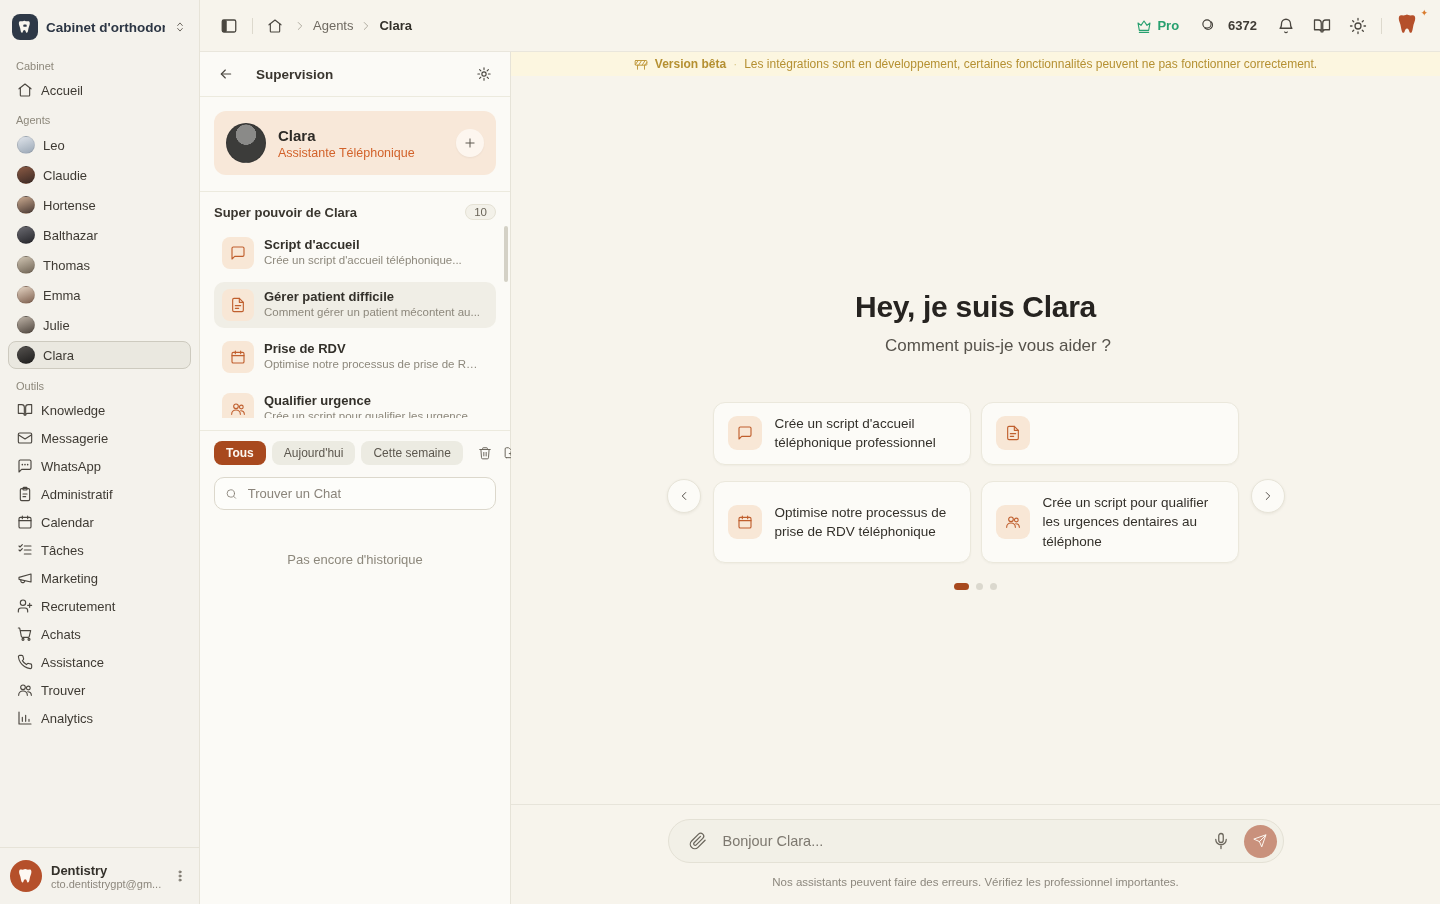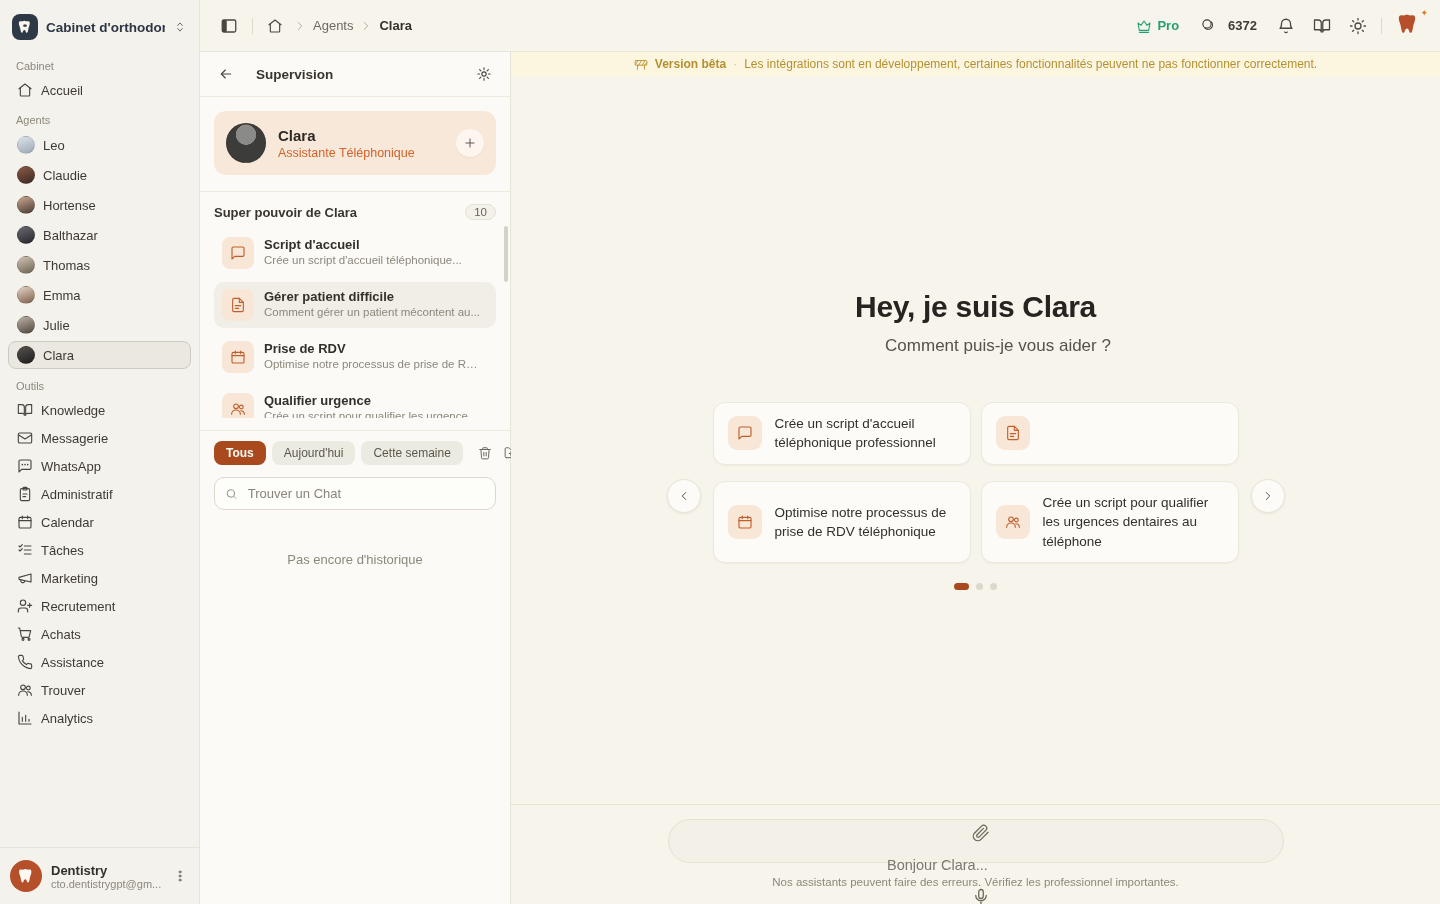--- a/index.html
+++ b/index.html
@@ -108,21 +108,21 @@
   .sug-icn{width:34px;height:34px;border-radius:9px;background:#f8e7d6;color:#c05f2e;display:flex;align-items:center;justify-content:center;flex:none;}
   .sug-text{font-size:13.5px;color:#33302a;line-height:1.45;}
   .car-arrow{position:absolute;top:50%;transform:translateY(-50%);width:32px;height:32px;border-radius:50%;background:#fcfbf7;border:1px solid #e7e4d8;box-shadow:0 1px 3px rgba(60,50,30,.08);display:flex;align-items:center;justify-content:center;color:#55504a;cursor:pointer;}
   .car-left{left:-46px;}
   .car-right{right:-46px;}
   .dots{display:flex;align-items:center;justify-content:center;gap:7px;margin-top:20px;}
   .dot{width:7px;height:7px;border-radius:4px;background:#dbd8ce;cursor:pointer;}
   .dot.active{width:15px;background:#a8491e;}
 
   .composer{border-top:1px solid #e7e4da;padding:14px 0 0 0;height:100px;min-height:100px;box-sizing:border-box;display:flex;flex-direction:column;align-items:center;}
-  .composer-bar{width:616px;height:44px;background:#f2f0e7;border:1px solid #e4e1d5;border-radius:22px;display:flex;align-items:center;gap:10px;padding:0 6px 0 16px;box-sizing:border-box;flex-direction:column;}
+  .composer-bar{width:616px;height:44px;background:#f2f0e7;border:1px solid #e4e1d5;border-radius:22px;display:flex;align-items:center;gap:10px;padding:0 6px 0 16px;box-sizing:border-box;}
   .composer-bar input{flex:1;border:none;outline:none;background:transparent;font-size:14.5px;color:#35312a;font-family:inherit;}
   .composer-bar input::placeholder{color:#7d786f;}
   .comp-ic{color:#6b665c;cursor:pointer;display:flex;padding:4px;}
   .send-btn{width:33px;height:33px;border-radius:50%;background:#c9917c;display:flex;align-items:center;justify-content:center;color:#fdf8f2;cursor:pointer;flex:none;}
   .disclaimer{font-size:11.5px;color:#8d887e;margin-top:13px;text-align:center;}
 </style>
 </head>
 <body>
 
 <aside class="sidebar">

